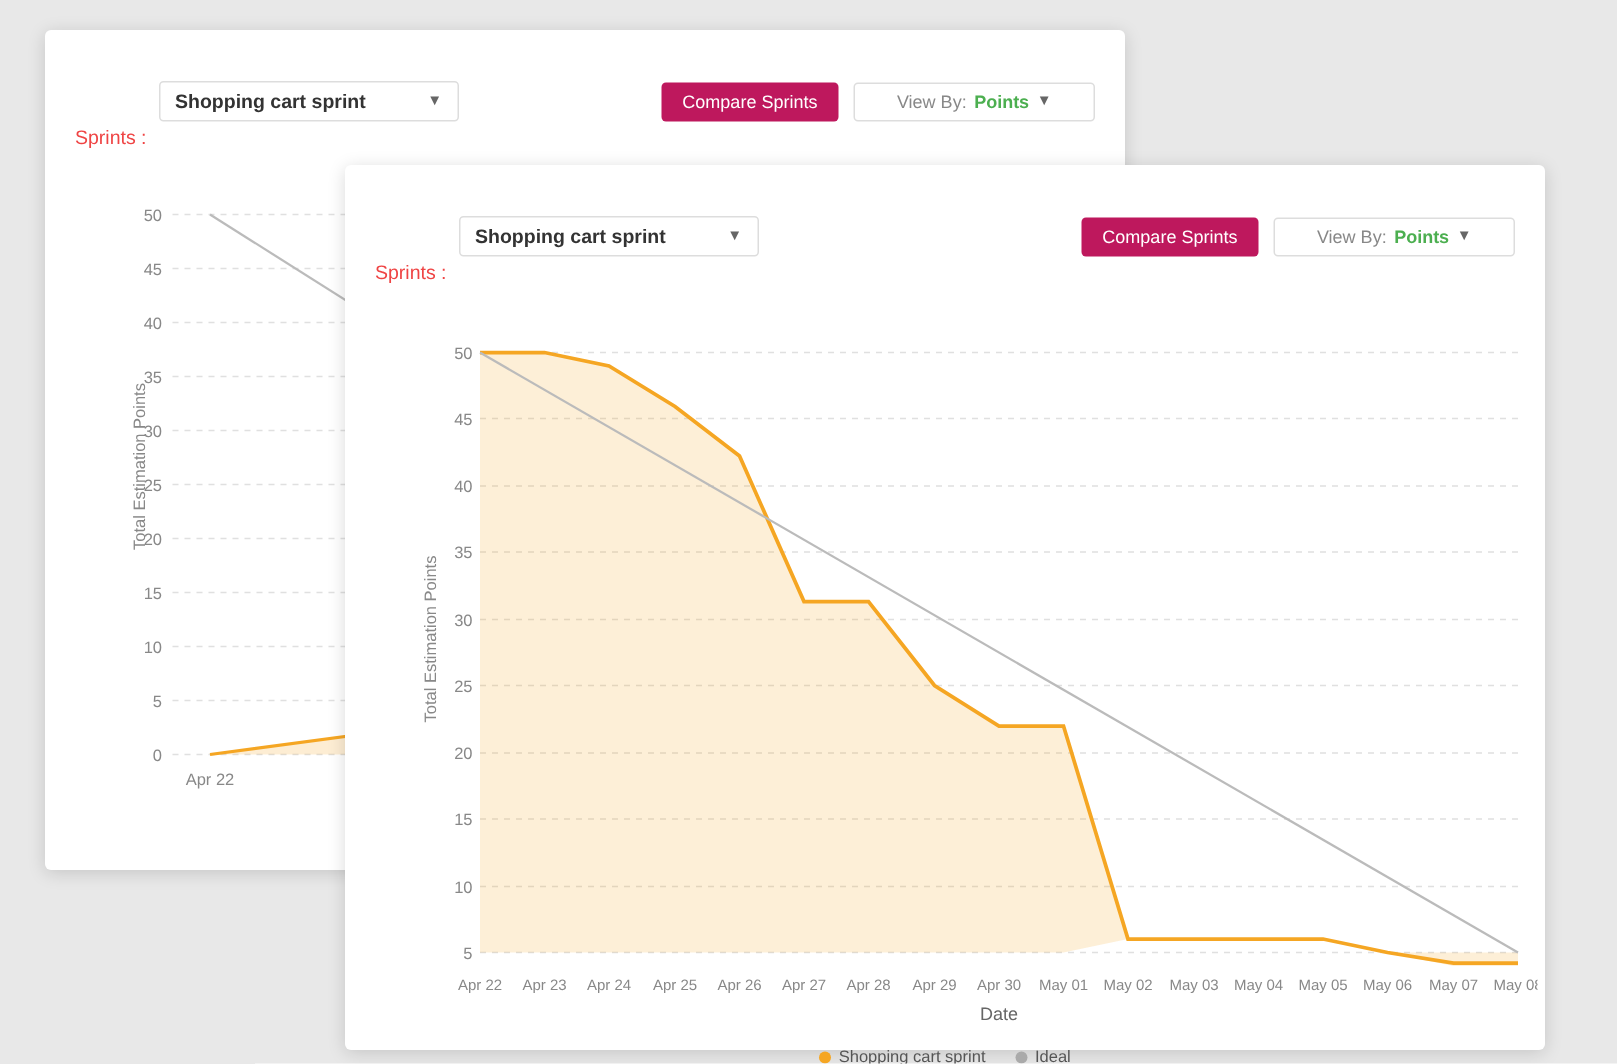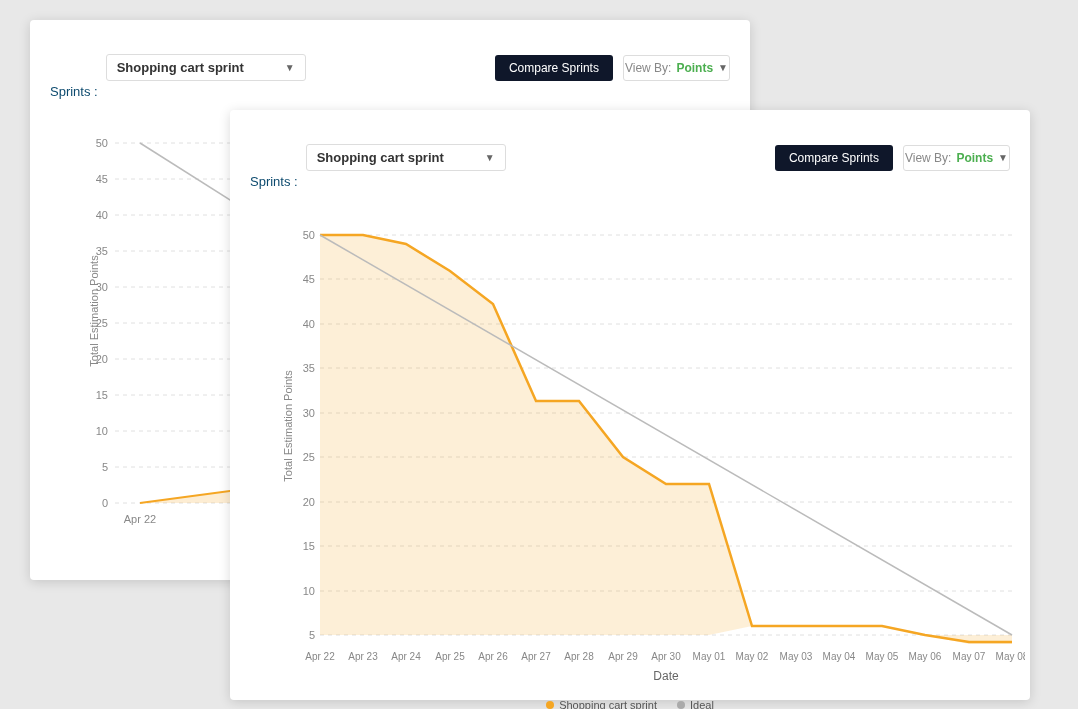--- a/index.html
+++ b/index.html
@@ -42,21 +42,21 @@
 
     .card-header {
       display: flex;
       align-items: center;
       padding: 16px 20px;
       border-bottom: none;
     }
 
     .sprints-label {
       font-size: 13px;
-      color: #0c4a6e;
+      color: #ef4444;
       margin-right: 8px;
       white-space: nowrap;
       margin-top: 48px;
     }
 
     .sprint-select {
       display: flex;
       align-items: center;
       border: 1px solid #ddd;
       border-radius: 3px;
@@ -77,36 +77,36 @@
     }
 
     .header-right {
       margin-left: auto;
       display: flex;
       align-items: center;
       gap: 10px;
     }
 
     .compare-btn {
-      background: #0f172a;
+      background: #be185d;
       color: #fff;
       border: none;
       border-radius: 3px;
       padding: 6px 14px;
       font-size: 12px;
       cursor: pointer;
       white-space: nowrap;
     }
 
     .view-by {
       display: flex;
       align-items: center;
       border: 1px solid #ddd;
       border-radius: 3px;
-      padding: 5px 1px;
+      padding: 5px 28px;
       font-size: 12px;
       color: #333;
       gap: 5px;
       cursor: pointer;
     }
 
     .view-by .label { color: #888; }
     .view-by .value { color: #4caf50; font-weight: 700; }
     .view-by .arrow { color: #666; font-size: 10px; }
 

